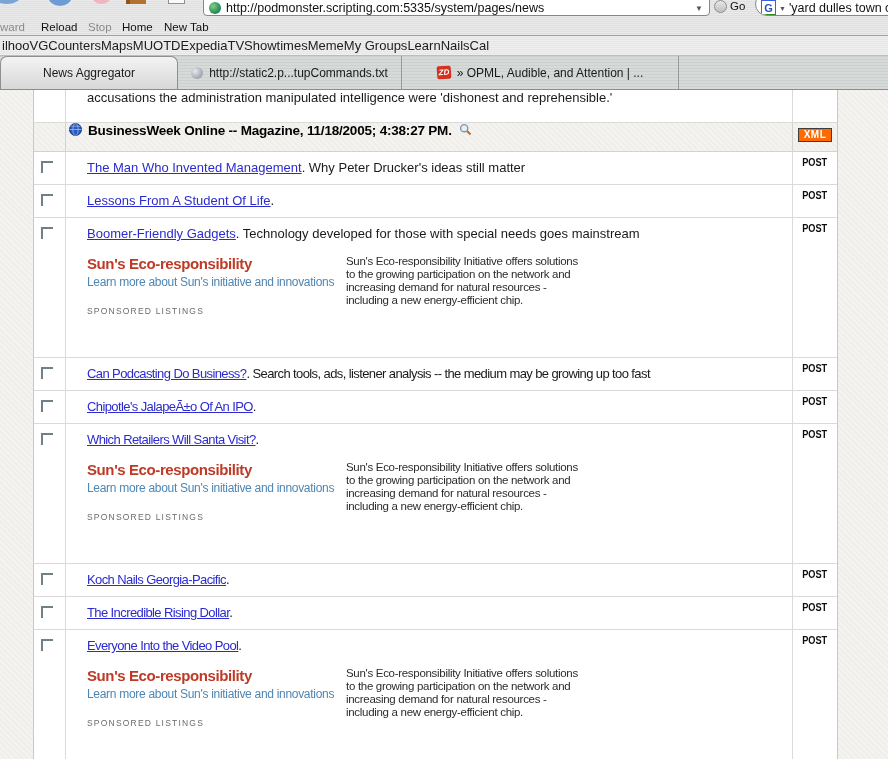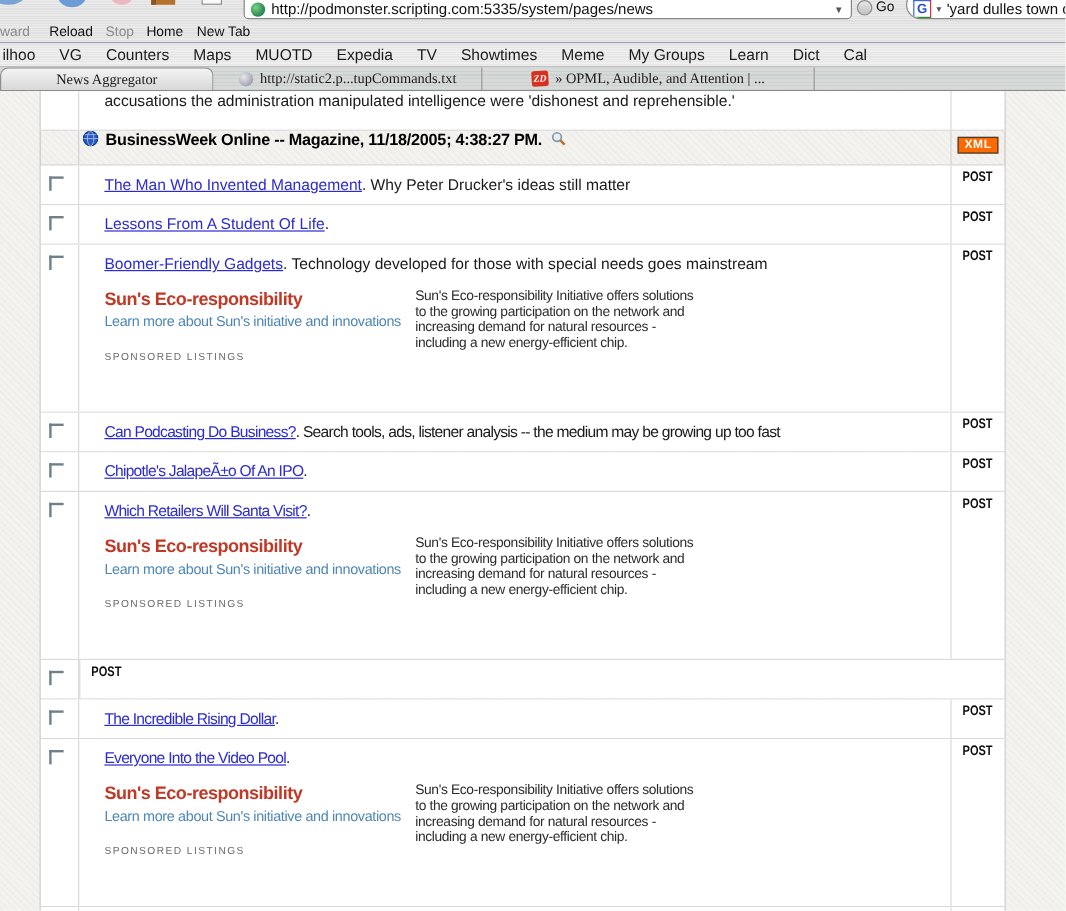--- a/index.html
+++ b/index.html
@@ -41,30 +41,30 @@
     background:#fff; border:1px solid #878787; border-radius:12px 0 0 12px;
     display:flex; align-items:center; gap:3px; padding-left:5px; overflow:hidden;
   }
   .gbox { width:15px; height:15px; border:1px solid #3a63d8; border-right-color:#d33; border-bottom-color:#2a8a2a;
     display:flex; align-items:center; justify-content:center;
     color:#2a50c8; font-weight:bold; font-size:11px; background:#fff; flex:0 0 auto; margin-top:7px; }
   .g-arrow { font-size:7px; color:#555; margin-top:8px; }
   .search-text { font-size:12.5px; color:#111; white-space:nowrap; margin-top:7px; }
 
   .bookmarks {
-    height:20px; display:flex; align-items:center; gap:20px; padding-left:2px;
+    height:20px; display:flex; align-items:center; padding-left:2px;
     background:repeating-linear-gradient(180deg,#efefef 0 1px,#e6e6e6 1px 2px);
     border-bottom:1px solid #bcbcbc; overflow:hidden;
   }
   .bm { font-size:13px; color:#1c1c1c; white-space:nowrap; }
 
   .tabstrip {
-    height:20px; display:flex; align-items:stretch;
+    height:34px; display:flex; align-items:stretch;
     background:repeating-linear-gradient(180deg,#ccd0cf 0 1px,#d6dad9 1px 3px);
-    border-bottom:1px solid #8b8b8b; overflow:hidden;font-family:Liberation Serif, serif;
+    border-bottom:1px solid #8b8b8b; overflow:hidden;
   }
   .tab { display:flex; align-items:center; justify-content:center; gap:6px;
     font-size:12px; color:#1a1a1a; border-right:1px solid #9a9a9a; white-space:nowrap; overflow:hidden; }
   .tab.active { width:178px; background:linear-gradient(#f3f3f3,#d8d8d8);
     border:1px solid #8f8f8f; border-bottom:none; border-radius:7px 7px 0 0; }
   .tab.t2 { width:224px; }
   .tab.t3 { width:277px; }
   .tab-fill { flex:1 1 auto; }
   .tab-globe { width:12px; height:12px; border-radius:50%;
     background:radial-gradient(circle at 35% 35%, #e8e8ee, #a9a9b6 65%, #8d8d9c); flex:0 0 auto; }
@@ -148,21 +148,21 @@
     <span class="bm">VG</span>
     <span class="bm">Counters</span>
     <span class="bm">Maps</span>
     <span class="bm">MUOTD</span>
     <span class="bm">Expedia</span>
     <span class="bm">TV</span>
     <span class="bm">Showtimes</span>
     <span class="bm">Meme</span>
     <span class="bm">My Groups</span>
     <span class="bm">Learn</span>
-    <span class="bm">Dict</span>
+    <span class="bm">Nails</span>
     <span class="bm">Cal</span>
   </div>
 
 <div class="tabstrip">
   <div class="tab active">
     <span>News Aggregator</span>
   </div>
   <div class="tab t2">
     <span class="tab-globe"></span>
     <span>http://static2.p...tupCommands.txt</span>
@@ -303,20 +303,25 @@
 </div>
     <div class="cell-post">
       <span class="post-label">POST</span>
     </div>
   </div>
 
   <div class="row cond">
     <div class="cell-cb">
       <span class="cb"></span>
     </div>
+    <div class="cell-main">
+      <div class="item-line">
+        <a class="item-link">Koch Nails Georgia-Pacific</a><span>.</span>
+      </div>
+    </div>
     <div class="cell-post">
       <span class="post-label">POST</span>
     </div>
   </div>
 
   <div class="row cond">
     <div class="cell-cb">
       <span class="cb"></span>
     </div>
     <div class="cell-main">

